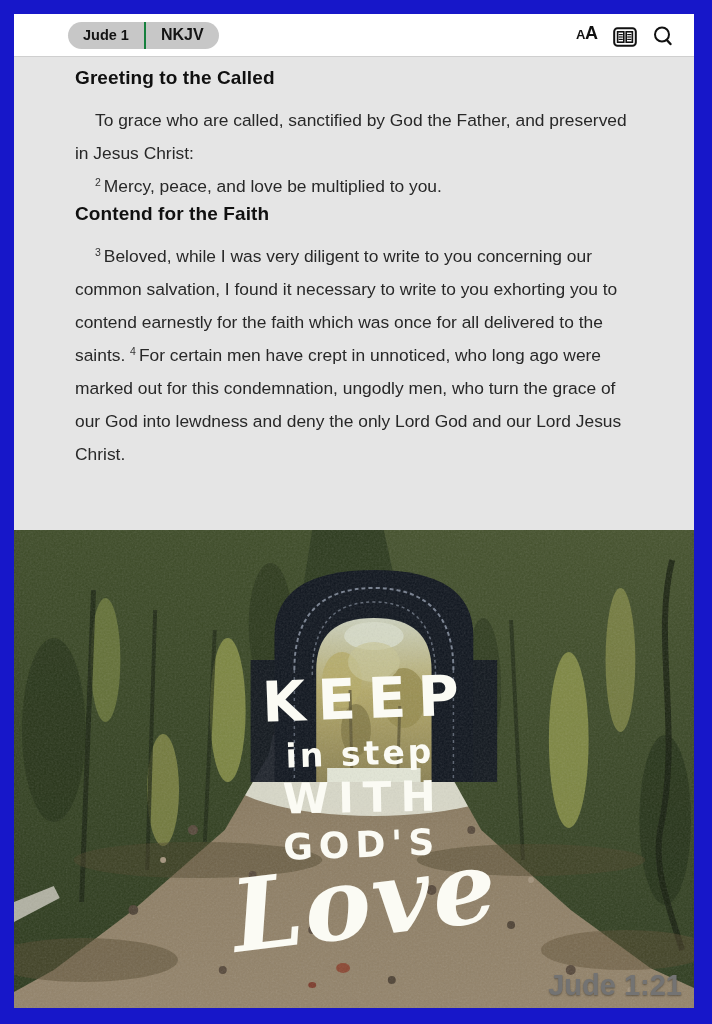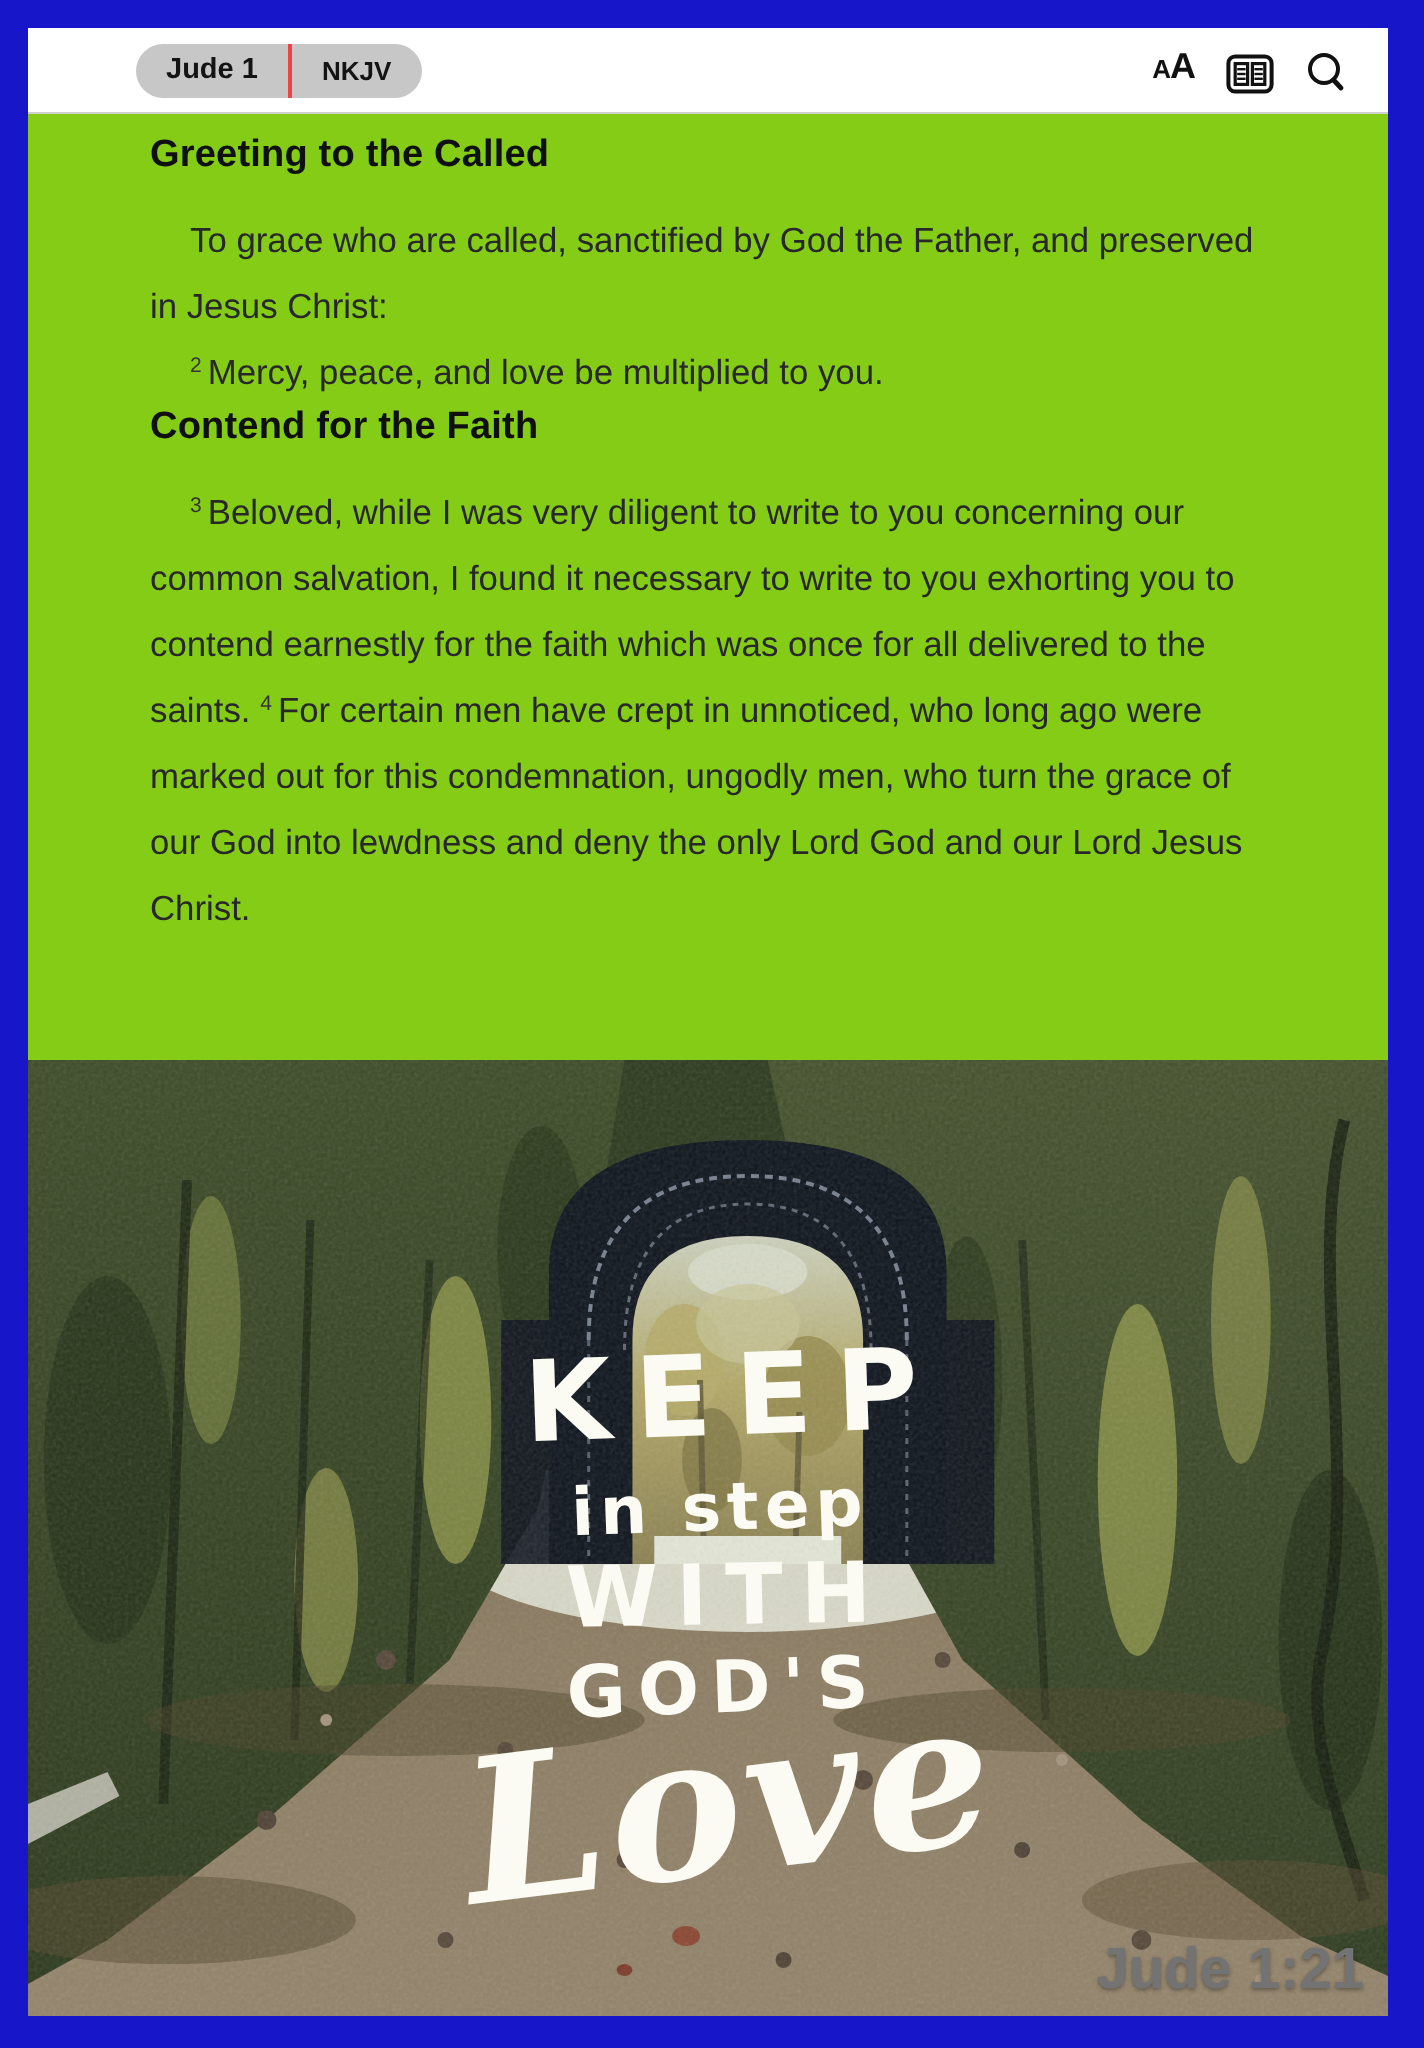--- a/index.html
+++ b/index.html
@@ -37,39 +37,39 @@
     height: 27px;
   }
   .pill-seg {
     border: none; background: transparent;
     font-family: "Liberation Sans", sans-serif;
     font-size: 14.5px; font-weight: bold; color: #141414;
     padding: 4px 15px;
     display: flex; align-items: center;
     cursor: pointer;
   }
-  .pill-seg.seg-r { border-left: 2px solid #ef4444; font-size: 13px; }
+  .pill-seg.seg-r { border-left: 2px solid #15803d; font-size: 16px; }
   .toolbar-spacer { flex: 1; }
   .toolbar-icons { display: flex; align-items: center; gap: 15px; }
   .icon-btn {
     border: none; background: transparent; cursor: pointer;
     display: flex; align-items: flex-end; justify-content: center;
     color: #111; padding: 0; height: 24px;
   }
   .aa { align-items: baseline; }
   .a-small { font-size: 13px; font-weight: bold; letter-spacing: -0.5px; }
   .a-large { font-size: 18px; font-weight: bold; }
   .icon-btn svg { display: block; }
 
   
   .scripture {
     flex: 1 1 auto;
     overflow: hidden;
     padding: 10px 57px 0 61px;
-    background: #84cc16;
+    background: #e5e5e5;
     color: #282828;
     font-size: 17.4px;
     line-height: 33px;
   }
   .section-heading {
     font-size: 19px; font-weight: bold; color: #101010;
     line-height: 22px;
     margin: 0 0 15px 0;
     letter-spacing: 0.1px;
   }

